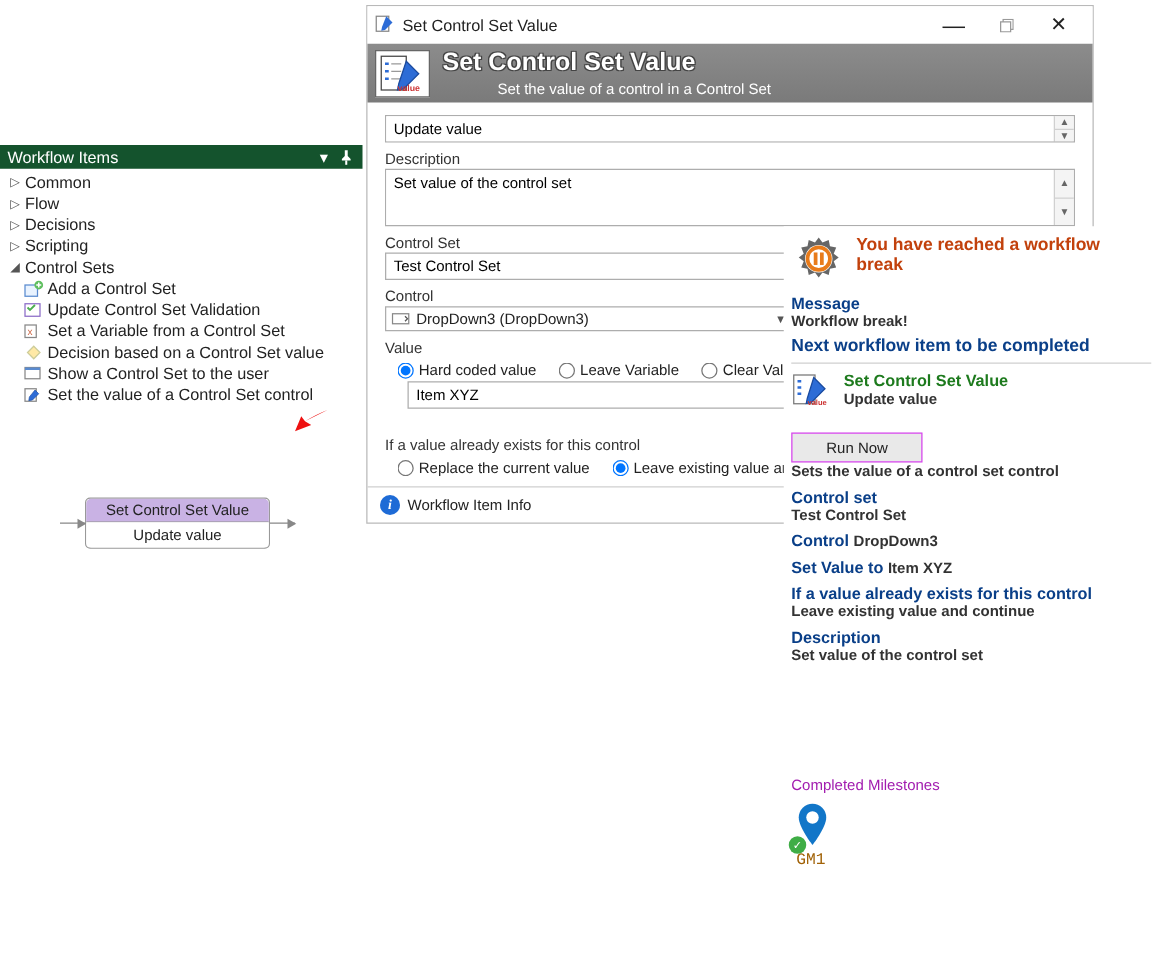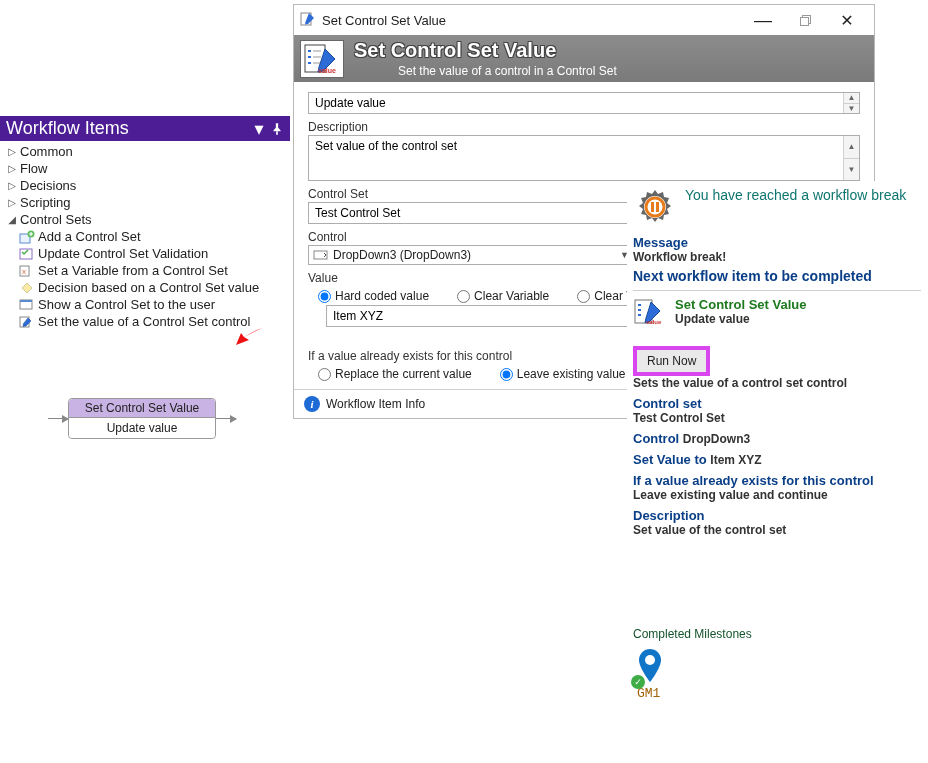--- a/index.html
+++ b/index.html
@@ -1,20 +1,20 @@
 <!DOCTYPE html>
 <html><head>
 <meta charset="utf-8">
 <style>
   * { box-sizing: border-box; font-family: "Segoe UI", Tahoma, Verdana, sans-serif; }
   body { margin:0; padding:0; width:928px; height:763px; background:#fff; position:relative; font-size:13px; color:#222; }
   
   
   .left-panel { position:absolute; left:0; top:116px; width:290px; }
-  .panel-header { background:#4c1d95; color:#fff; padding:2px 6px; display:flex; align-items:center; justify-content:space-between; font-size:18px; }
+  .panel-header { background:#14532d; color:#fff; padding:2px 6px; display:flex; align-items:center; justify-content:space-between; font-size:13px; }
   .panel-header .tools { display:flex; gap:4px; align-items:center; }
   .tool-i { width:14px; height:14px; display:inline-flex; align-items:center; justify-content:center; color:#fff; }
   .tree { padding:2px 0; }
   .tree-row { display:flex; align-items:center; padding:1px 2px 1px 6px; cursor:pointer; }
   .chev { width:12px; display:inline-block; font-size:10px; color:#555; text-align:center; }
   .tree-label { padding-left:2px; }
   .sub-row { display:flex; align-items:center; padding:1px 2px 1px 18px; cursor:pointer; }
   .mini-icon { width:18px; height:15px; display:inline-flex; align-items:center; justify-content:center; margin-right:2px; }
   .mini-icon svg { width:16px; height:14px; }
   
@@ -46,38 +46,38 @@
   .txt { flex:1; border:1px solid #adadad; padding:3px 6px; font-size:12px; background:#fff; }
   .spin-wrap { border:1px solid #adadad; display:flex; }
   .spin-wrap input, .spin-wrap textarea { border:0; flex:1; padding:3px 6px; font-size:12px; resize:none; font-family:inherit; }
   .spin { display:flex; flex-direction:column; border-left:1px solid #d0d0d0; }
   .spin .b { width:15px; flex:1; display:flex; align-items:center; justify-content:center; font-size:8px; color:#666; background:#f4f4f4; cursor:pointer; }
   .spin .b + .b { border-top:1px solid #d0d0d0; }
   .select { display:flex; align-items:center; border:1px solid #adadad; padding:2px 4px; gap:4px; background:#fff; cursor:pointer; }
   .select .sel-i { width:16px; height:14px; }
   .select .sel-text { flex:1; font-size:12px; }
   .select .sel-dd { font-size:9px; color:#555; }
-  .radio-row { display:flex; align-items:center; gap:28px; padding:3px 0 2px 10px; }
+  .radio-row { display:flex; align-items:center; gap:18px; padding:3px 0 2px 10px; }
   .radio-row label { display:flex; align-items:center; gap:4px; font-size:12px; cursor:pointer; }
   .value-input { margin-left:18px; width:320px; }
   .section-gap { height:10px; }
   .footer { border-top:1px solid #d0d0d0; padding:6px 10px; display:flex; align-items:center; gap:6px; font-size:12px; }
   .info-i { width:16px; height:16px; border-radius:50%; background:#1e6bd6; color:#fff; display:flex; align-items:center; justify-content:center; font-weight:bold; font-size:11px; font-style:italic; font-family:serif; }
   
   
   .help-panel { position:absolute; left:627px; top:181px; width:300px; background:#fff; padding:6px 6px 6px 6px; font-family:Verdana, sans-serif; }
   .hp-row { display:flex; gap:8px; align-items:flex-start; margin-bottom:8px; }
   .gear-badge { width:44px; height:40px; display:flex; align-items:center; justify-content:center; }
-  .hp-title { color:#0f766e; font-weight:normal; font-size:14px; }
+  .hp-title { color:#c2410c; font-weight:bold; font-size:14px; }
   .hp-label { color:#0a3f88; font-weight:bold; font-size:13px; margin-top:6px; }
   .hp-text { font-size:12px; color:#333;font-weight:bold; }
   .next-row { border-top:0; margin-top:4px; border-bottom:1px solid #d0d0d0; padding-bottom:6px; }
   .link-green { color:#1d7a1d; font-weight:bold; cursor:pointer; }
-  .btn { display:inline-block; background:#e9e9e9; border:4px solid #d946ef; padding:4px 10px; font-size:12px; cursor:pointer; margin-top:8px; }
-  .milestones { margin-top:90px; color:#14532d; font-size:12px; }
+  .btn { display:inline-block; background:#e9e9e9; border:1px solid #d946ef; padding:4px 27px; font-size:12px; cursor:pointer; margin-top:8px; }
+  .milestones { margin-top:90px; color:#a21caf; font-size:12px; }
   .pin { margin-top:6px; position:relative; }
   .pin svg { width:34px; height:38px; }
   .pin .check { position:absolute; left:-2px; top:28px; width:14px; height:14px; border-radius:50%; background:#3fad46; color:#fff; font-size:9px; display:flex; align-items:center; justify-content:center; }
   .pin-label { font-size:13px; color:#a16207; margin-top:-2px; padding-left:4px;font-family:Liberation Mono, monospace; }
   
   input[type=radio]{margin:0;}
 </style>
 </head>
 <body>
 
@@ -259,21 +259,21 @@
     </div>
     <div>
       <div class="fld-label">Value</div>
       <div class="radio-row">
         <label>
             <input type="radio" name="vmode" checked="" style="">
             <span>Hard coded value</span>
           </label>
         <label>
             <input type="radio" name="vmode" style="">
-            <span>Clear Variable</span>
+            <span>Leave Variable</span>
           </label>
         <label>
             <input type="radio" name="vmode" style="">
             <span>Clear Value</span>
           </label>
       </div>
       <input class="txt value-input" value="Item XYZ" style="">
     </div>
     <div class="section-gap"></div>
     <div>

